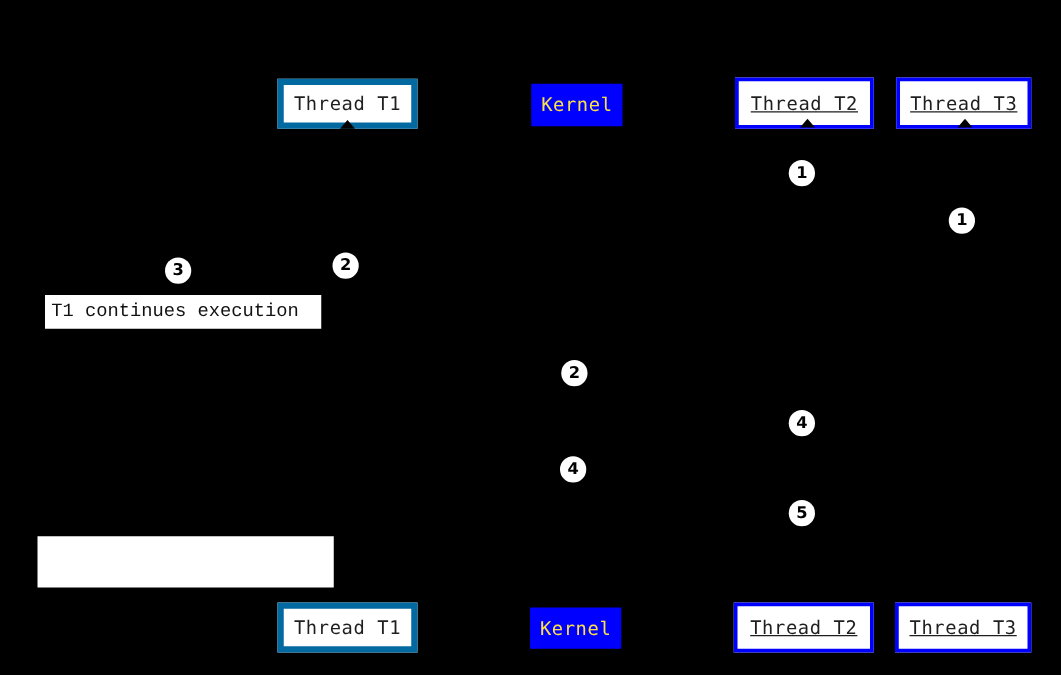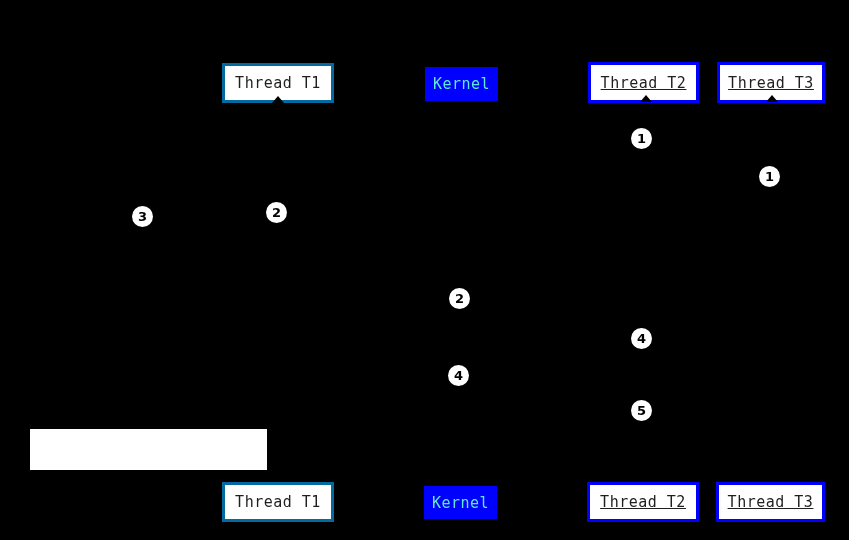--- a/index.html
+++ b/index.html
@@ -20,23 +20,23 @@
     box-sizing: border-box;
     display: flex;
     align-items: center;
     justify-content: center;
     background: #ffffff;
     color: #1f1f1f;
     font-size: 15px;
     letter-spacing: 0.5px;
     white-space: nowrap;
   }
-  .node.t1     { border: 3px solid #0369a1; }
+  .node.t1     { border: 5px solid #0369a1; }
   .node.thread { border: 3px solid #0000ff; text-decoration: underline; }
-  .node.kernel { background: #0000ff; color: #5eead4; border: none; }
+  .node.kernel { background: #0000ff; color: #fde047; border: none; }
   .marker {
     position: absolute;
     width: 21px;
     height: 21px;
     border-radius: 50%;
     background: #ffffff;
     color: #000000;
     font-family: "DejaVu Sans", sans-serif;
     font-size: 13px;
     font-weight: 600;
@@ -93,20 +93,21 @@
 
   <div class="marker" style="left:631px; top:128px;">1</div>
   <div class="marker" style="left:759px; top:166px;">1</div>
   <div class="marker" style="left:132px; top:206px;">3</div>
   <div class="marker" style="left:266px; top:202px;">2</div>
   <div class="marker" style="left:449px; top:288px;">2</div>
   <div class="marker" style="left:631px; top:328px;">4</div>
   <div class="marker" style="left:448px; top:365px;">4</div>
   <div class="marker" style="left:631px; top:400px;">5</div>
 
+  <div class="annotation">T1 continues execution</div>
 
   <div class="blank-box"></div>
 
   <div class="notch-down" style="left:272px; top:479px;"></div>
   <div class="notch-down" style="left:637px; top:479px;"></div>
   <div class="notch-down" style="left:771px; top:479px;"></div>
 
   <div class="node t1" style="left:222px; top:482px; width:112px; height:40px;">Thread T1</div>
   <div class="node kernel" style="left:424px; top:486px; width:73px; height:33px;">Kernel</div>
   <div class="node thread" style="left:587px; top:482px; width:112px; height:40px;">Thread T2</div>

